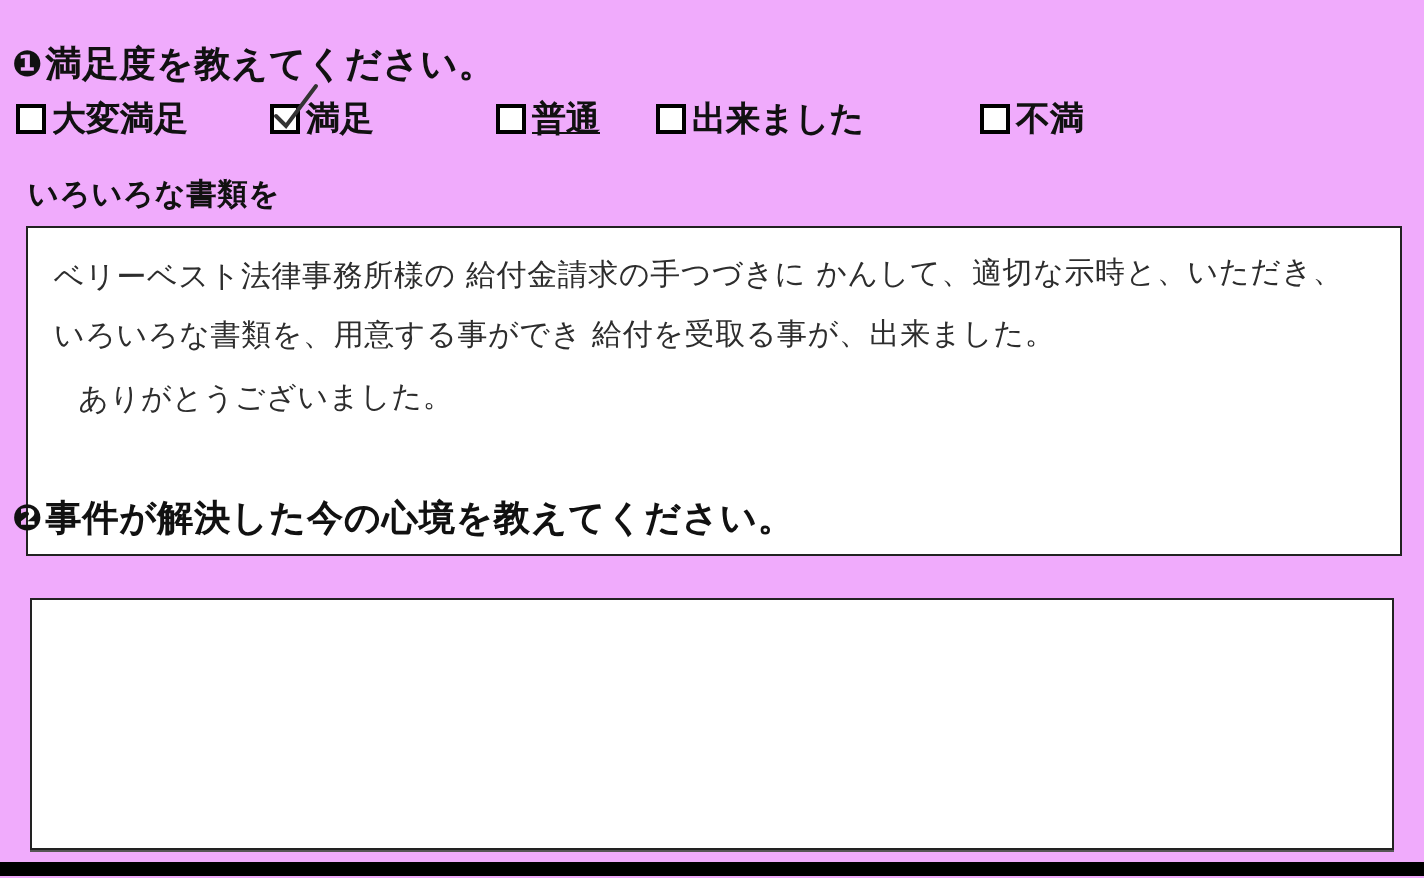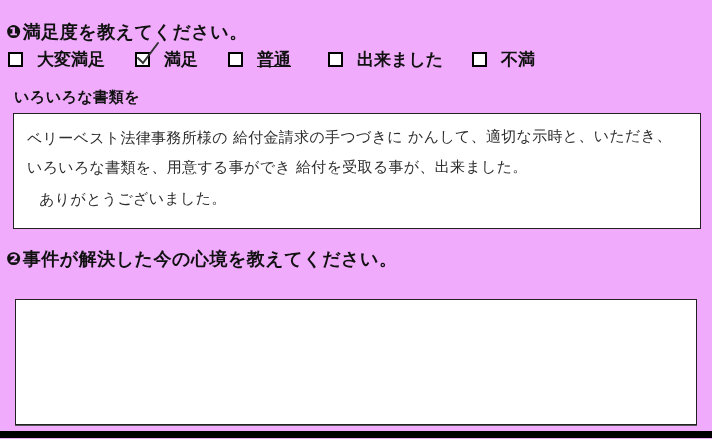--- a/index.html
+++ b/index.html
@@ -9,46 +9,46 @@
   }
   .q-title{
     position:absolute;left:6px;font-size:18px;font-weight:700;
     letter-spacing:0.5px;white-space:nowrap;
   }
   #q1-title{top:20px;}
   #q2-title{top:247px;}
   .q-marker{margin-right:1px;}
   .opts{position:absolute;top:48px;left:0;width:712px;height:24px;}
   .opt{
-    position:absolute;top:0;display:flex;align-items:center;gap:14px;
+    position:absolute;top:0;display:flex;align-items:center;gap:3px;
     font-size:17px;font-weight:700;white-space:nowrap;
   }
   .opt-0{left:8px;}
   .opt-1{left:135px;}
-  .opt-2{left:228px;text-decoration:underline;}
+  .opt-2{left:248px;text-decoration:underline;}
   .opt-3{left:328px;}
-  .opt-4{left:472px;}
+  .opt-4{left:490px;}
   .cbox{
     width:15px;height:15px;border:2px solid #000;box-sizing:border-box;
     position:relative;flex:none;background:#fff;
   }
   .checkmark{
     display:none;position:absolute;left:-3px;top:-14px;width:28px;height:28px;
     pointer-events:none;
   }
   .opt.checked .checkmark{display:block;}
   .ans-label{
     position:absolute;left:14px;top:88px;font-size:15px;font-weight:700;
     letter-spacing:0.5px;
   }
   .ans-box{
     position:absolute;box-sizing:border-box;border:1.5px solid #222;
     background:#fff;overflow:hidden;
   }
-  #ans-box-1{left:13px;top:113px;width:688px;height:116px;}
+  #ans-box-1{left:13px;top:113px;width:688px;height:165px;}
   #ans-box-2{left:15px;top:299px;width:682px;height:126px;box-shadow:0 1px 0 #555;}
   .hand{
     position:absolute;left:13px;top:8px;width:668px;
     font-family:"DejaVu Sans",sans-serif;color:#2d2d2d;font-size:15px;
     line-height:30px;letter-spacing:0.3px;transform:rotate(-0.25deg);
   }
   .hand-line{white-space:nowrap;}
   .hand-line.l2{transform:rotate(0.15deg);}
   .hand-line.l3{padding-left:12px;transform:rotate(-0.2deg);}
   .bottom-rule{

